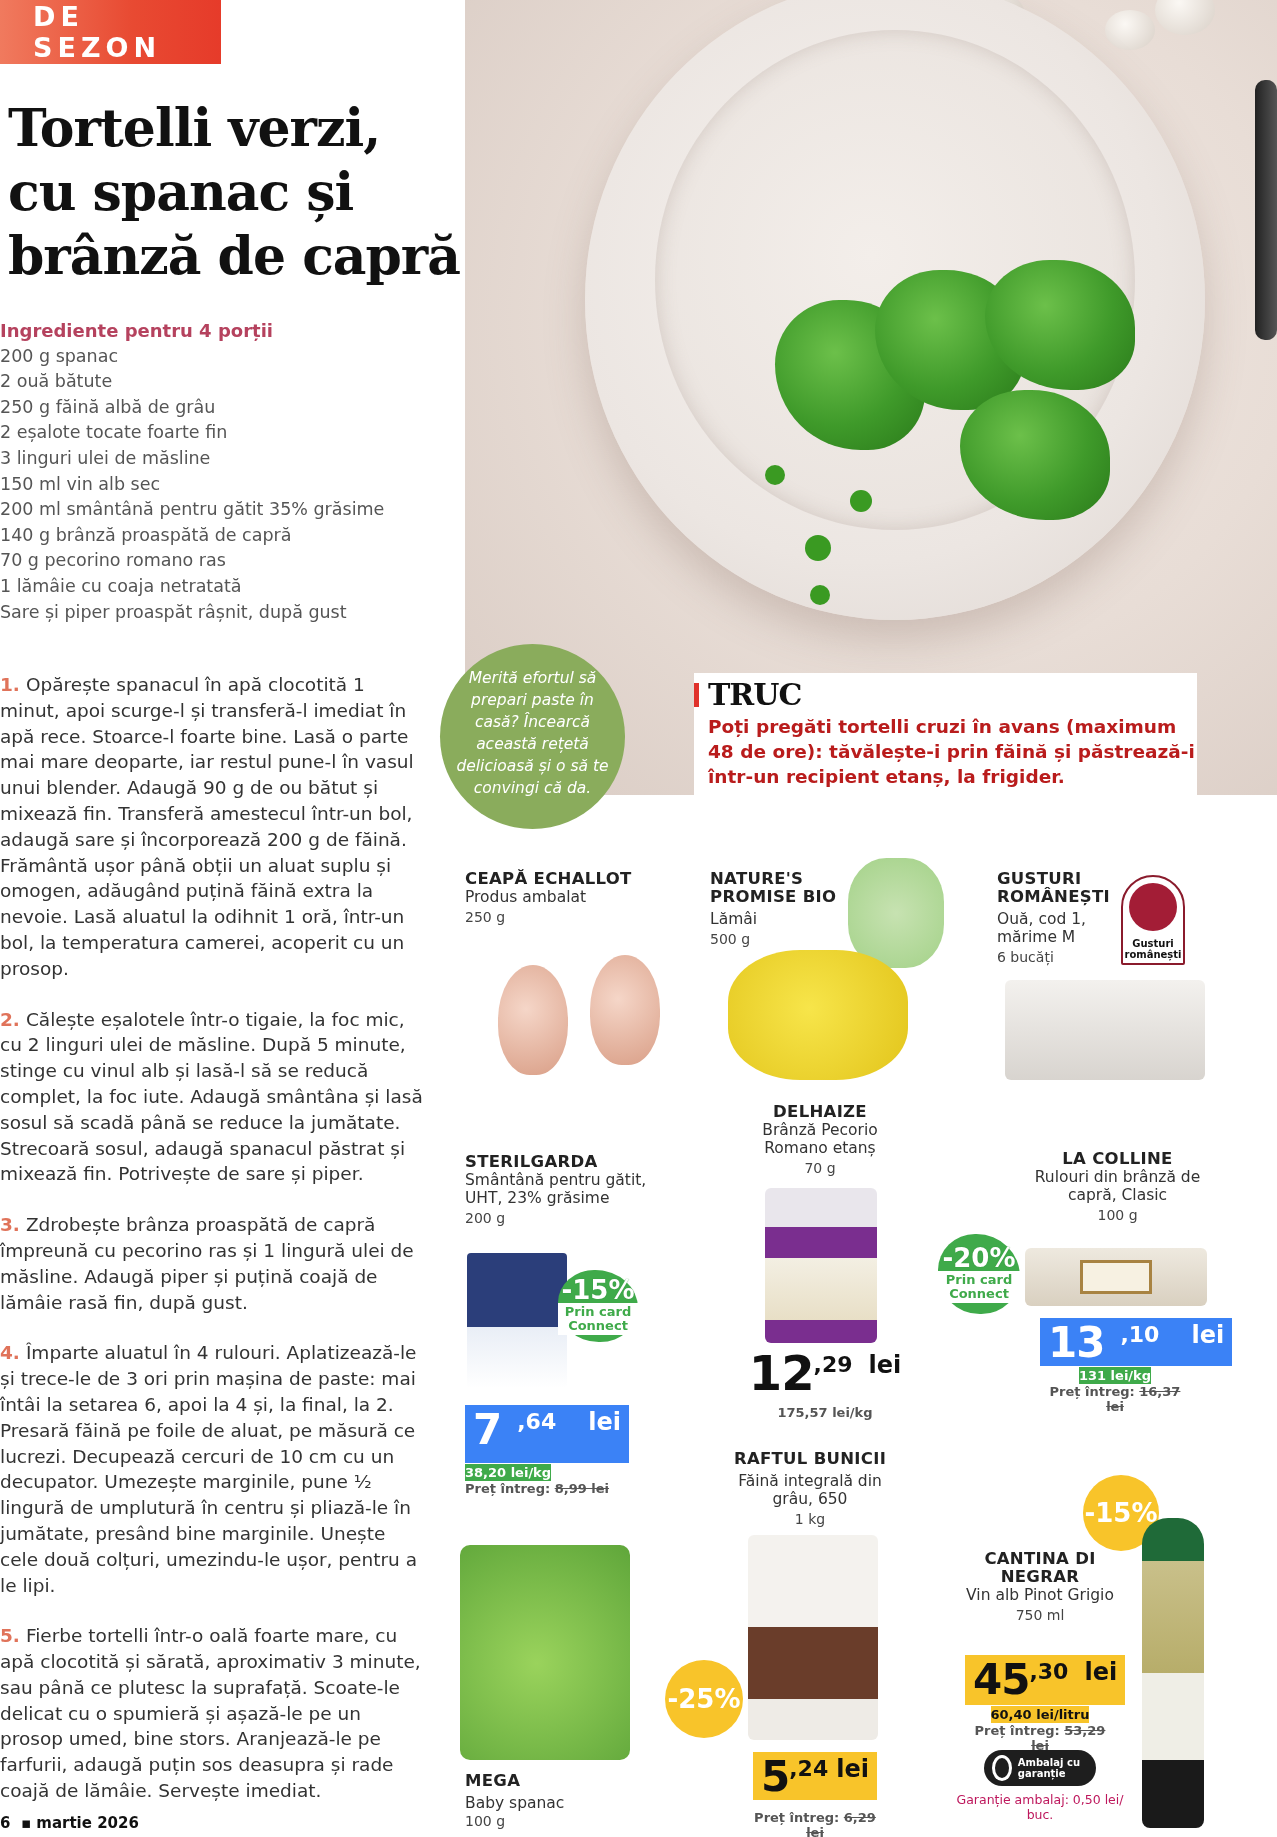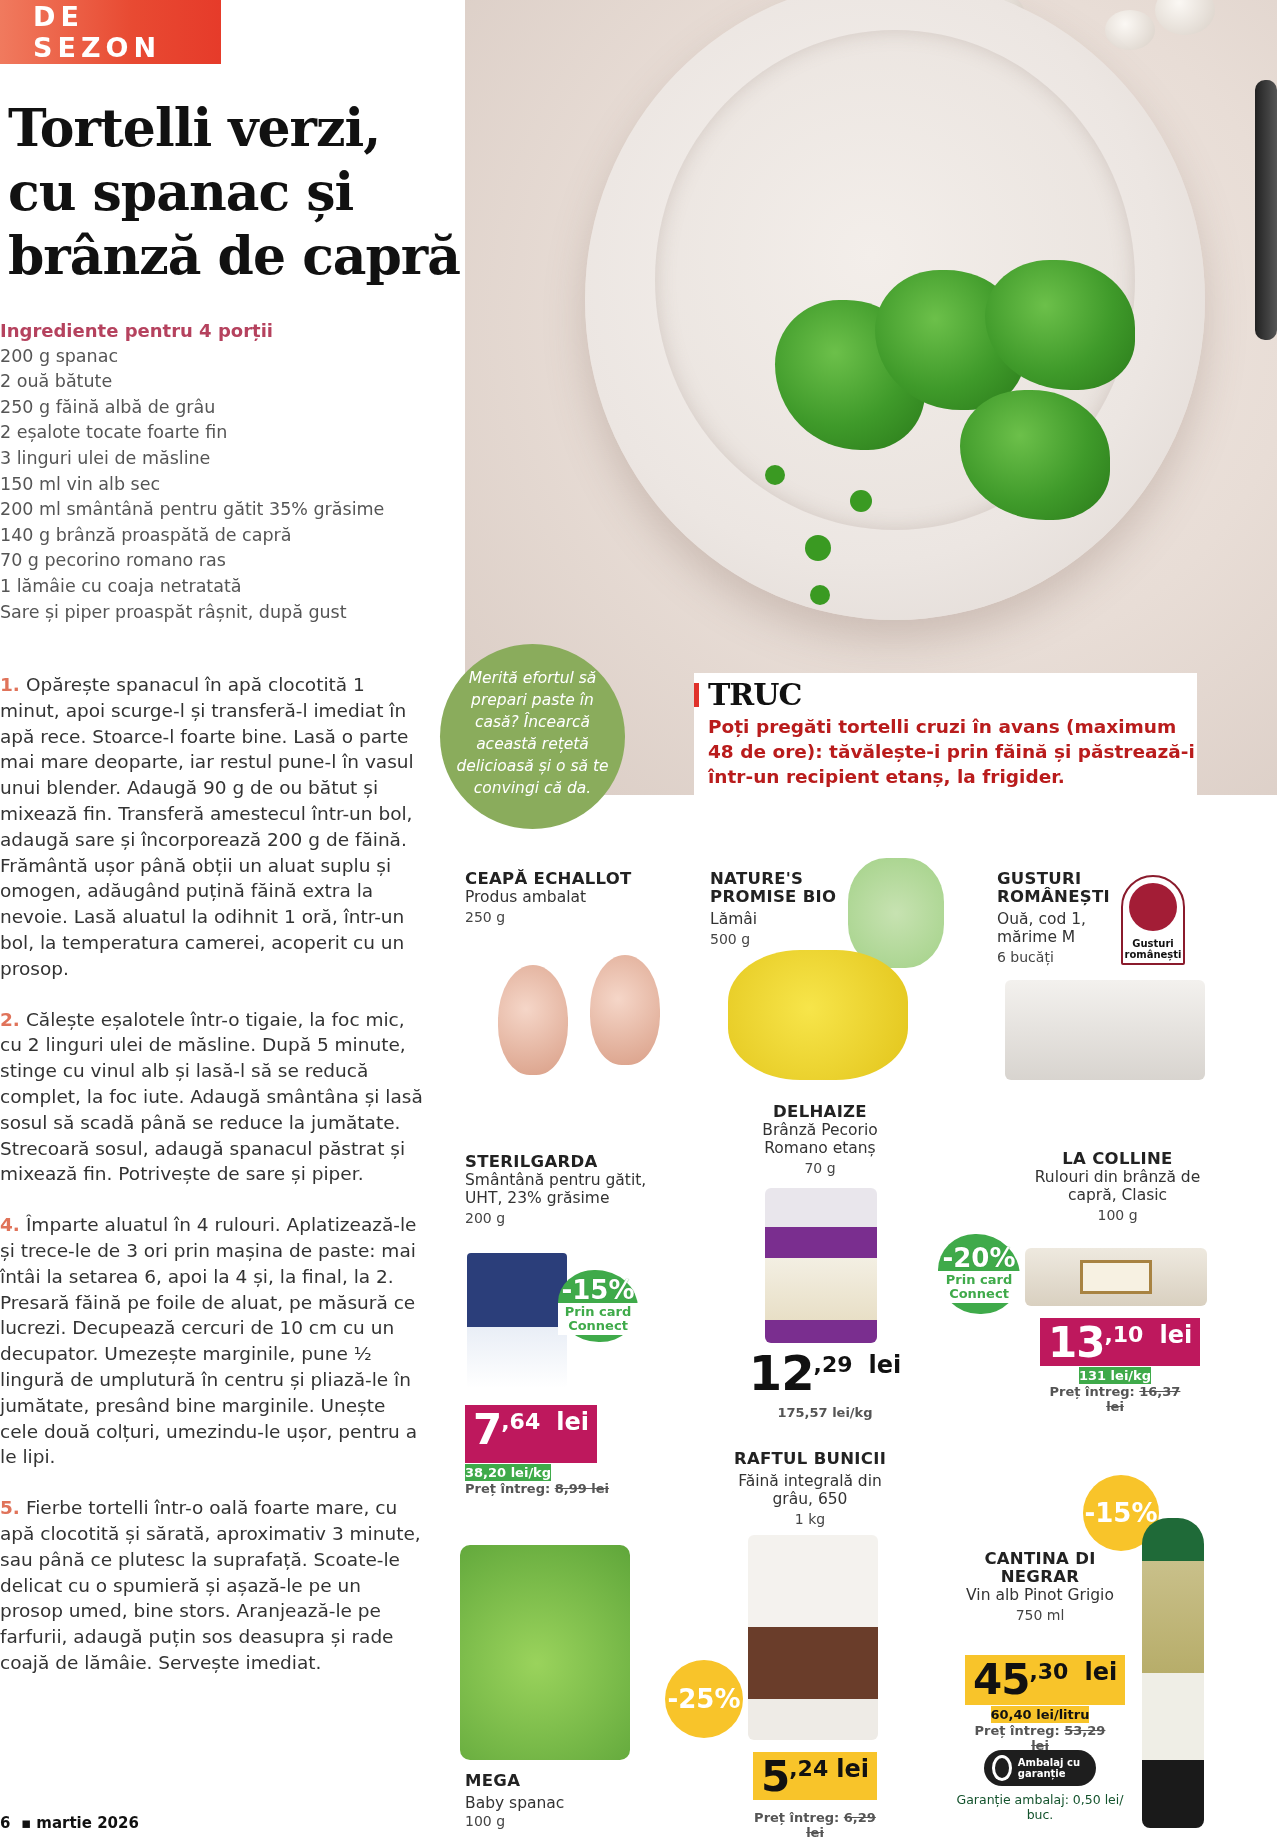--- a/index.html
+++ b/index.html
@@ -50,21 +50,21 @@
   .truc-text { font-family: "DejaVu Sans", sans-serif; font-weight: bold; font-size: 18.5px; line-height: 25px; color: #b91c1c; margin-top: 2px; }
 
   
   .prod { font-family: "DejaVu Sans", sans-serif; color: #222; }
   .prod-brand { font-weight: bold; font-size: 16.5px; line-height: 18px; letter-spacing: 0.3px; }
   .prod-desc { font-size: 15.5px; line-height: 18px; color: #333; }
   .prod-qty { font-size: 14px; line-height: 22px; color: #444; }
   .center { text-align: center; }
 
   .price-box { display: inline-flex; align-items: flex-start; font-family: "DejaVu Sans", sans-serif; font-weight: bold; padding: 0 8px; }
-  .price-green { background: #be185d; color: #fff; }
+  .price-green { background: #3b82f6; color: #fff; gap: 16px; }
   .price-yellow { background: #f8c42a; color: #111; }
   .price-plain { color: #111; }
   .price-int { font-size: 42px; line-height: 50px; letter-spacing: -1px; }
   .price-dec { font-size: 22px; line-height: 30px; margin-top: 2px; }
   .price-cur { font-size: 24px; line-height: 30px; margin-left: 16px; margin-top: 2px; }
   .unit-price { font-family: "DejaVu Sans", sans-serif; font-weight: bold; font-size: 13px; display: inline-block; padding: 1px 0; }
   .unit-green { background: #3faa4a; color: #fff; }
   .unit-yellow { background: #f8c42a; color: #111; }
   .unit-plain { color: #555; }
   .full-price { font-family: "DejaVu Sans", sans-serif; font-weight: bold; font-size: 13px; color: #555; }
@@ -122,20 +122,21 @@
   <div>200 ml smântână pentru gătit 35% grăsime</div>
   <div>140 g brânză proaspătă de capră</div>
   <div>70 g pecorino romano ras</div>
   <div>1 lămâie cu coaja netratată</div>
   <div>Sare și piper proaspăt râșnit, după gust</div>
 </div>
 
 <div class="abs steps">
   <p class="step"><span class="step-num">1.</span><span>Opărește spanacul în apă clocotită 1 minut, apoi scurge-l și transferă-l imediat în apă rece. Stoarce-l foarte bine. Lasă o parte mai mare deoparte, iar restul pune-l în vasul unui blender. Adaugă 90 g de ou bătut și mixează fin. Transferă amestecul într-un bol, adaugă sare și încorporează 200 g de făină. Frământă ușor până obții un aluat suplu și omogen, adăugând puțină făină extra la nevoie. Lasă aluatul la odihnit 1 oră, într-un bol, la temperatura camerei, acoperit cu un prosop.</span></p>
   <p class="step"><span class="step-num">2.</span><span>Călește eșalotele într-o tigaie, la foc mic, cu 2 linguri ulei de măsline. După 5 minute, stinge cu vinul alb și lasă-l să se reducă complet, la foc iute. Adaugă smântâna și lasă sosul să scadă până se reduce la jumătate. Strecoară sosul, adaugă spanacul păstrat și mixează fin. Potrivește de sare și piper.</span></p>
+  <p class="step"><span class="step-num">3.</span><span>Zdrobește brânza proaspătă de capră împreună cu pecorino ras și 1 lingură ulei de măsline. Adaugă piper și puțină coajă de lămâie rasă fin, după gust.</span></p>
   <p class="step"><span class="step-num">4.</span><span>Împarte aluatul în 4 rulouri. Aplatizează-le și trece-le de 3 ori prin mașina de paste: mai întâi la setarea 6, apoi la 4 și, la final, la 2. Presară făină pe foile de aluat, pe măsură ce lucrezi. Decupează cercuri de 10 cm cu un decupator. Umezește marginile, pune ½ lingură de umplutură în centru și pliază-le în jumătate, presând bine marginile. Unește cele două colțuri, umezindu-le ușor, pentru a le lipi.</span></p>
   <p class="step"><span class="step-num">5.</span><span>Fierbe tortelli într-o oală foarte mare, cu apă clocotită și sărată, aproximativ 3 minute, sau până ce plutesc la suprafață. Scoate-le delicat cu o spumieră și așază-le pe un prosop umed, bine stors. Aranjează-le pe farfurii, adaugă puțin sos deasupra și rade coajă de lămâie. Servește imediat.</span></p>
 </div>
 
 <div class="abs footer">
   <span>6</span>
   <span>&nbsp;▪</span>
   <span>martie 2026</span>
 </div>
 
@@ -284,13 +285,13 @@
     <span class="price-dec">,30</span>
     <span class="price-cur">lei</span>
   </div>
   <div style="text-align:center;"><span class="unit-price unit-yellow">60,40 lei/litru</span></div>
   <div class="full-price" style="text-align:center;"><span>Preț întreg:</span> <s>53,29 lei</s></div>
 </div>
 <div class="abs returnable">
   <div class="ric"></div>
   <span>Ambalaj cu garanție</span>
 </div>
-<div class="abs prod center" style="left:950px;top:1792px;width:180px;font-size:12.5px;line-height:15px;color:#14532d;">Garanție ambalaj: 0,50 lei/ buc.</div>
+<div class="abs prod center" style="left:950px;top:1792px;width:180px;font-size:12.5px;line-height:15px;color:#be185d;">Garanție ambalaj: 0,50 lei/ buc.</div>
 
 </body></html>

